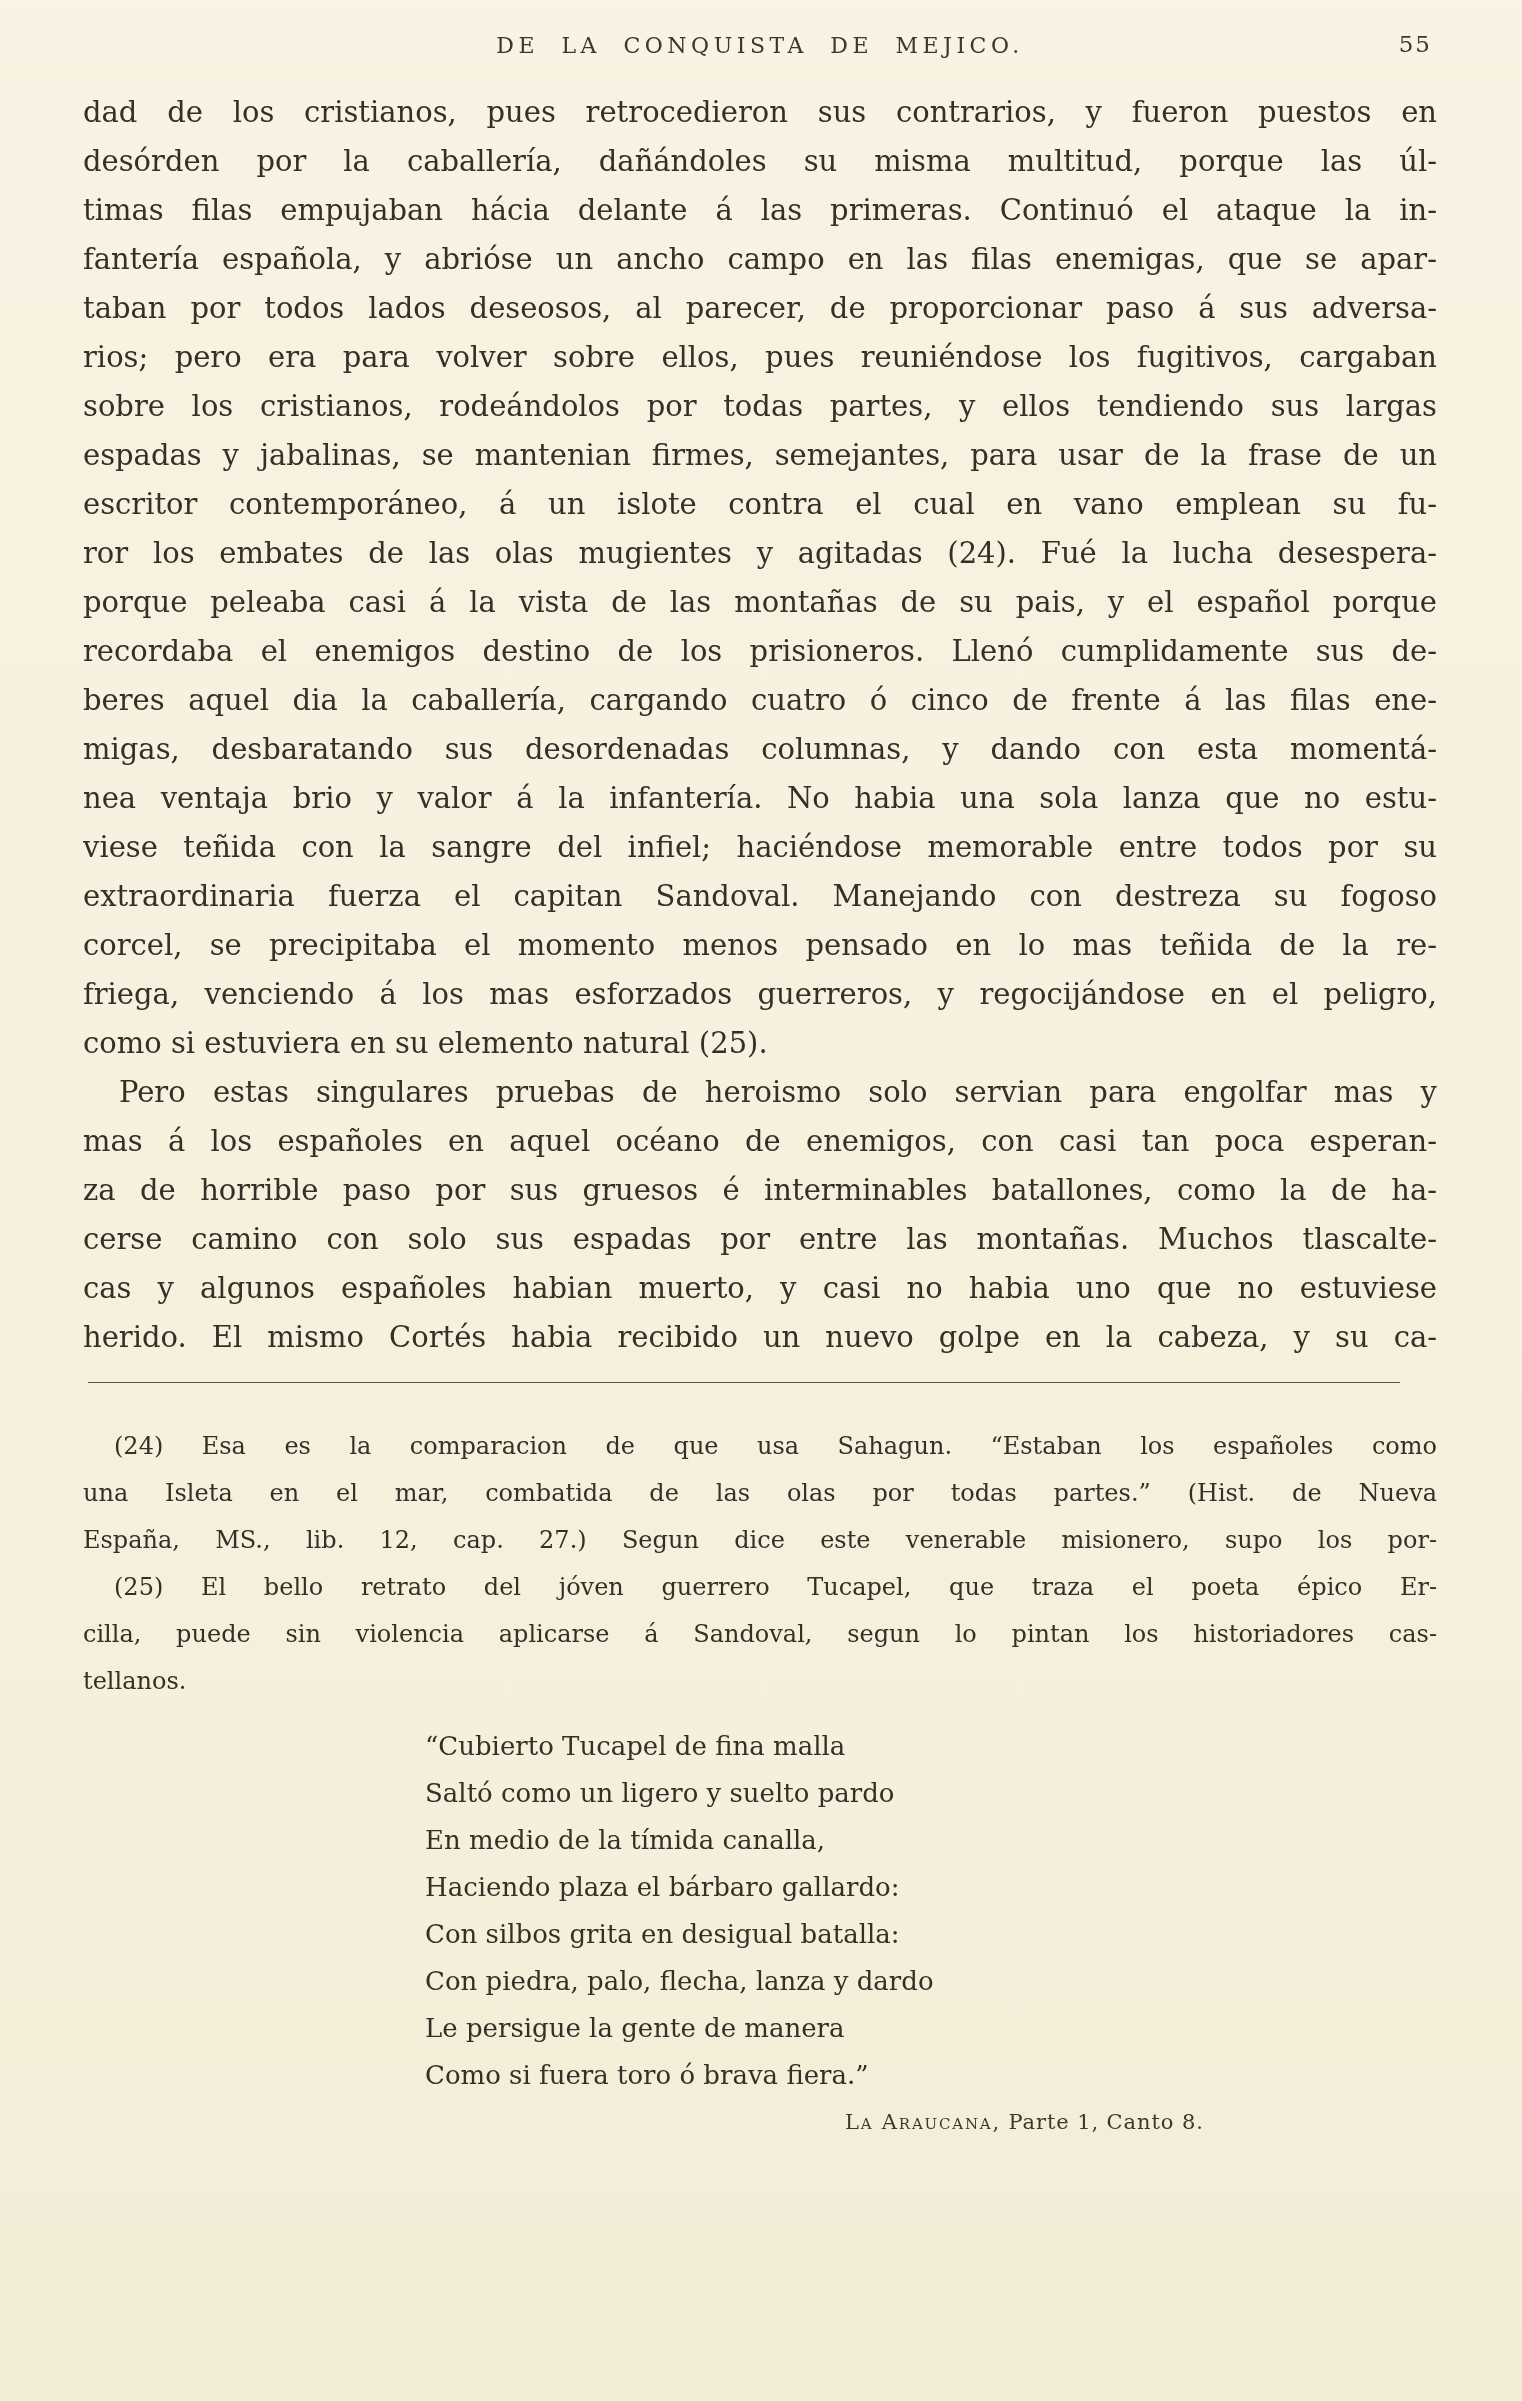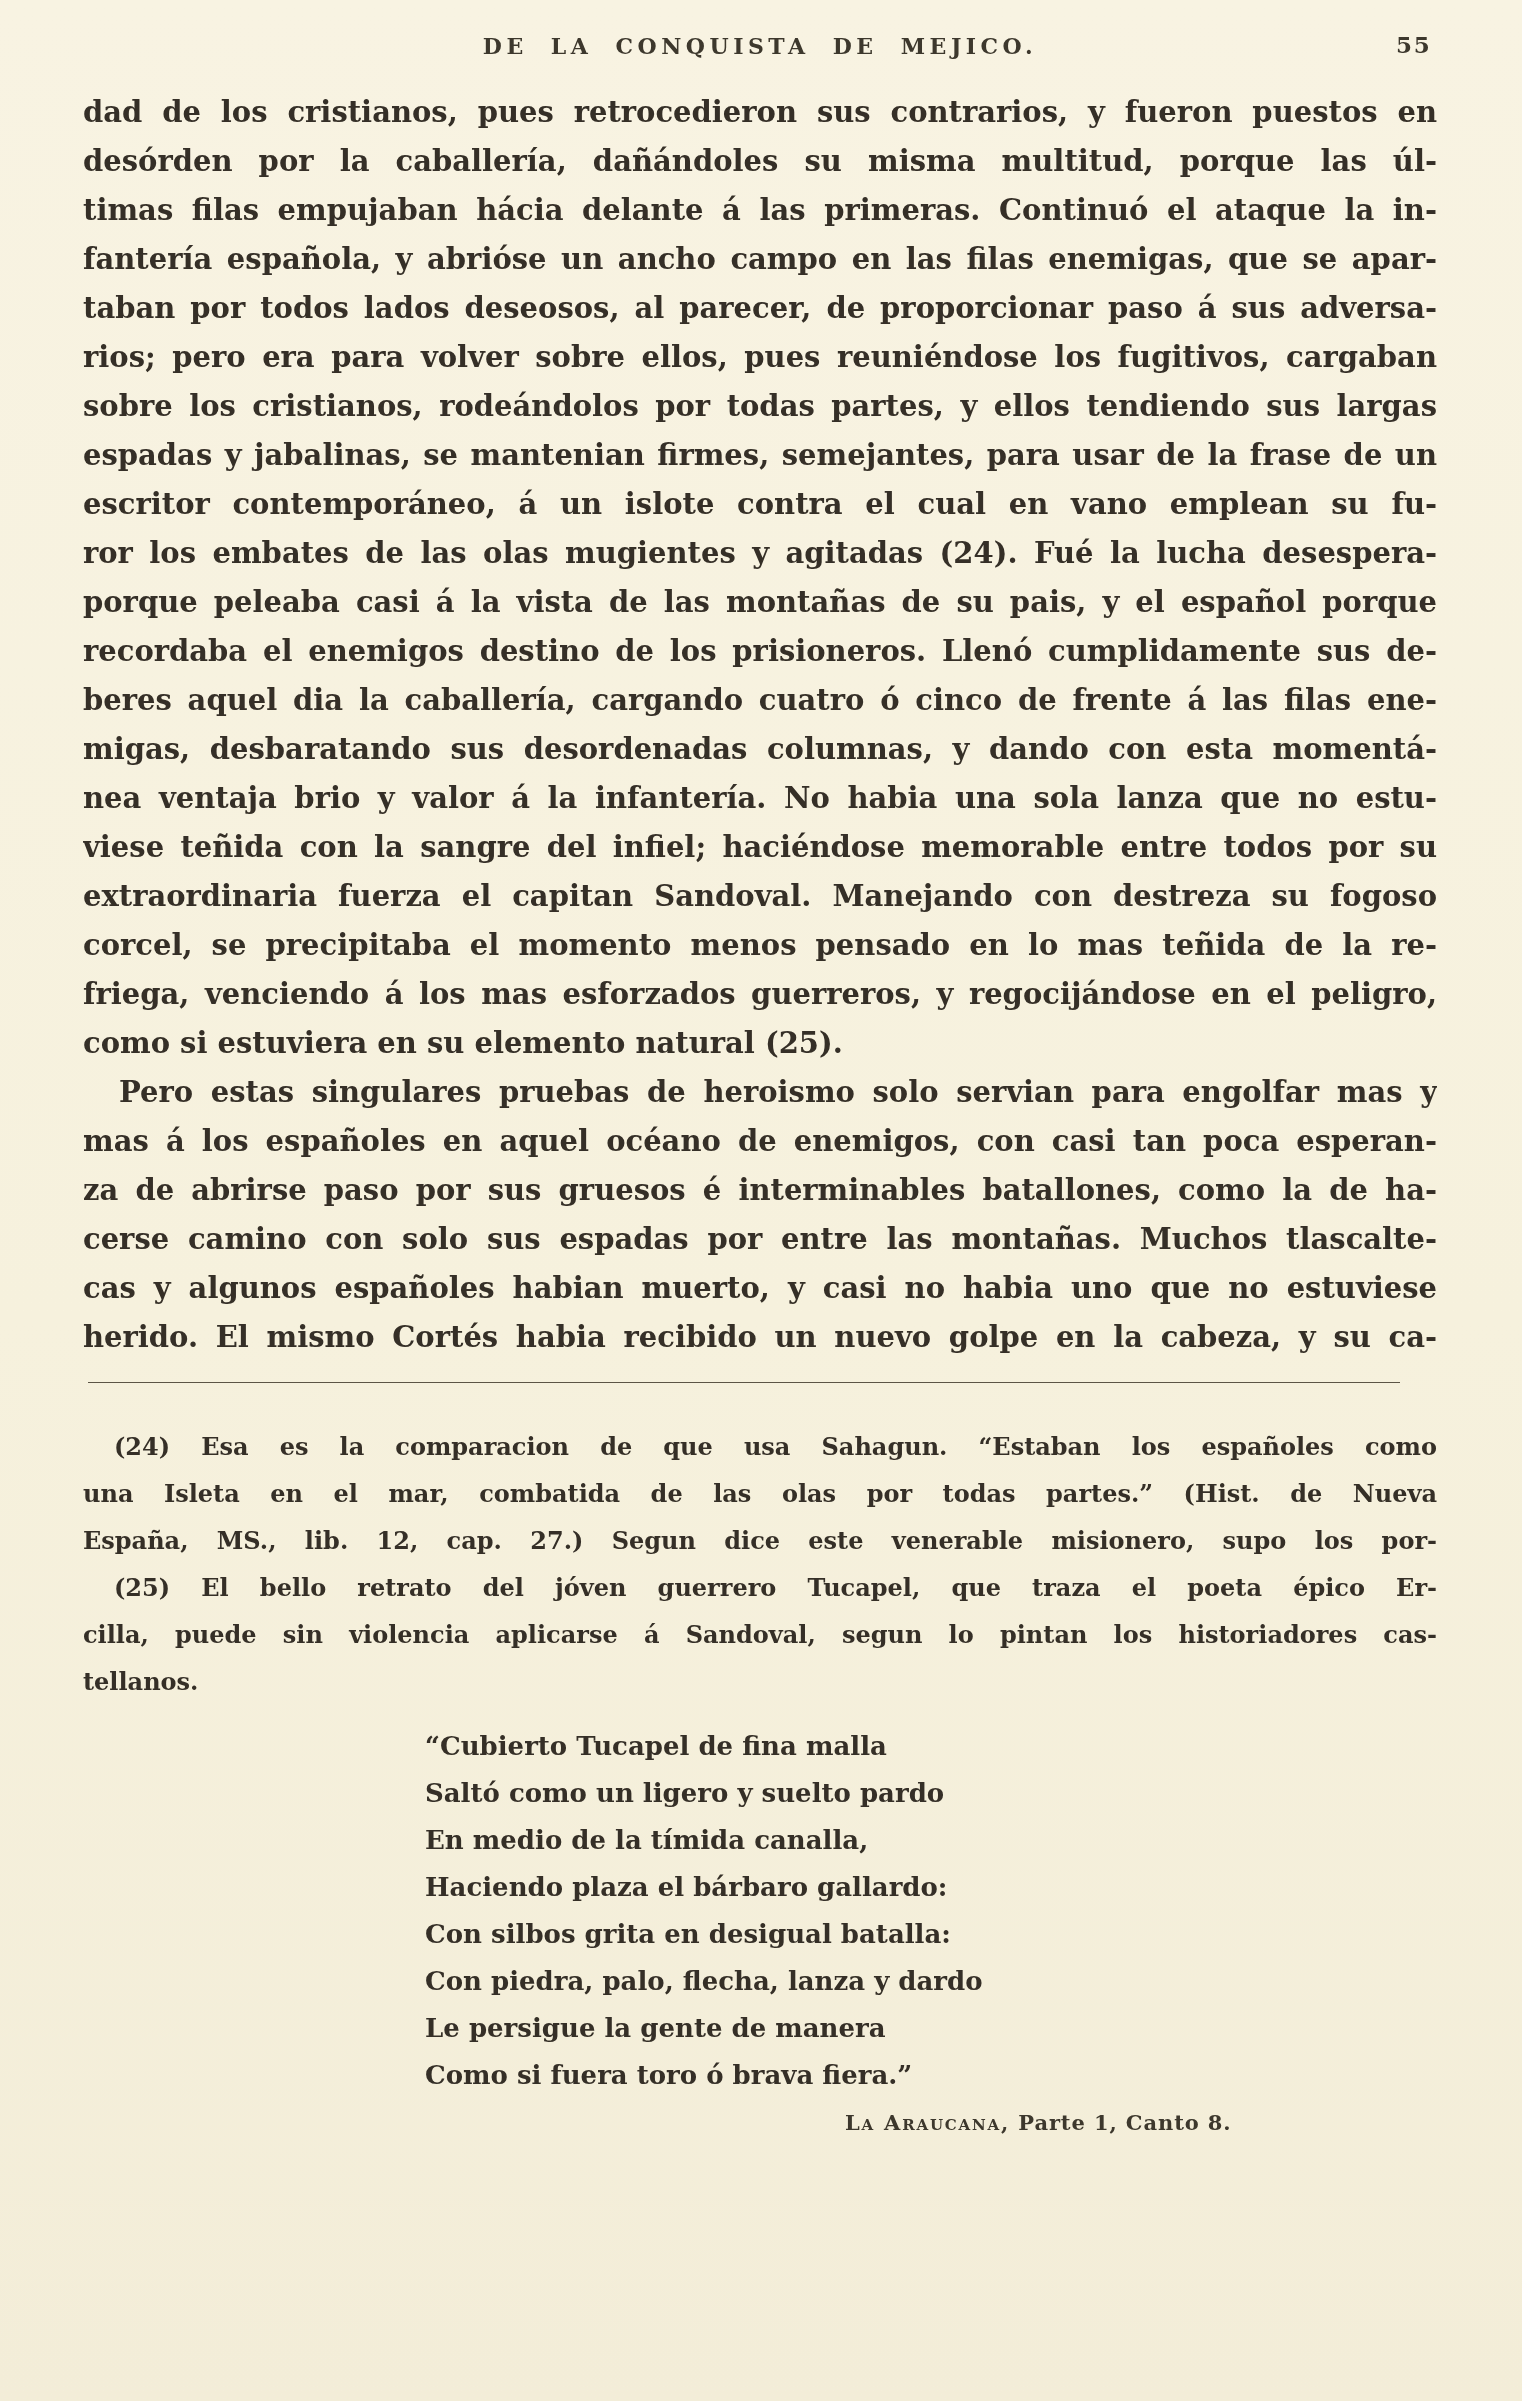--- a/index.html
+++ b/index.html
@@ -7,21 +7,20 @@
   body {
     background: linear-gradient(180deg, #f8f3e2 0%, #f6f1dd 55%, #f3edd8 100%);
     font-family: "DejaVu Serif", "Liberation Serif", serif;
     color: #352f27;
     -webkit-font-smoothing: antialiased;
   }
   .page {
     width: 1522px; height: 1812px;
     padding: 33px 85px 0 83px;
     position: relative;
-    font-weight: bold;
   }
   .header { position: relative; height: 31px; margin-bottom: 23.5px; }
   .running-title {
     display: block; text-align: center;
     font-size: 22px; letter-spacing: 4.5px; word-spacing: 11px;
     color: #3d382d;
   }
   .page-number {
     position: absolute; right: 5.4px; top: -1.8px;
     font-size: 23px; letter-spacing: 1.8px; color: #3d382d;
@@ -82,21 +81,21 @@
         <div class="line">nea ventaja brio y valor á la infantería. No habia una sola lanza que no estu-</div>
         <div class="line">viese teñida con la sangre del infiel; haciéndose memorable entre todos por su</div>
         <div class="line">extraordinaria fuerza el capitan Sandoval. Manejando con destreza su fogoso</div>
         <div class="line">corcel, se precipitaba el momento menos pensado en lo mas teñida de la re-</div>
         <div class="line">friega, venciendo á los mas esforzados guerreros, y regocijándose en el peligro,</div>
         <div class="line last">como si estuviera en su elemento natural (25).</div>
       </div>
     <div class="paragraph indent-first">
         <div class="line">Pero estas singulares pruebas de heroismo solo servian para engolfar mas y</div>
         <div class="line">mas á los españoles en aquel océano de enemigos, con casi tan poca esperan-</div>
-        <div class="line">za de abrirse paso por sus gruesos é interminables batallones, como la de ha-</div>
+        <div class="line">za de horrible paso por sus gruesos é interminables batallones, como la de ha-</div>
         <div class="line">cerse camino con solo sus espadas por entre las montañas. Muchos tlascalte-</div>
         <div class="line">cas y algunos españoles habian muerto, y casi no habia uno que no estuviese</div>
         <div class="line">herido. El mismo Cortés habia recibido un nuevo golpe en la cabeza, y su ca-</div>
       </div>
   </div>
 
   <div class="rule"></div>
 
   <div class="footnotes">
     <div class="footnote">

